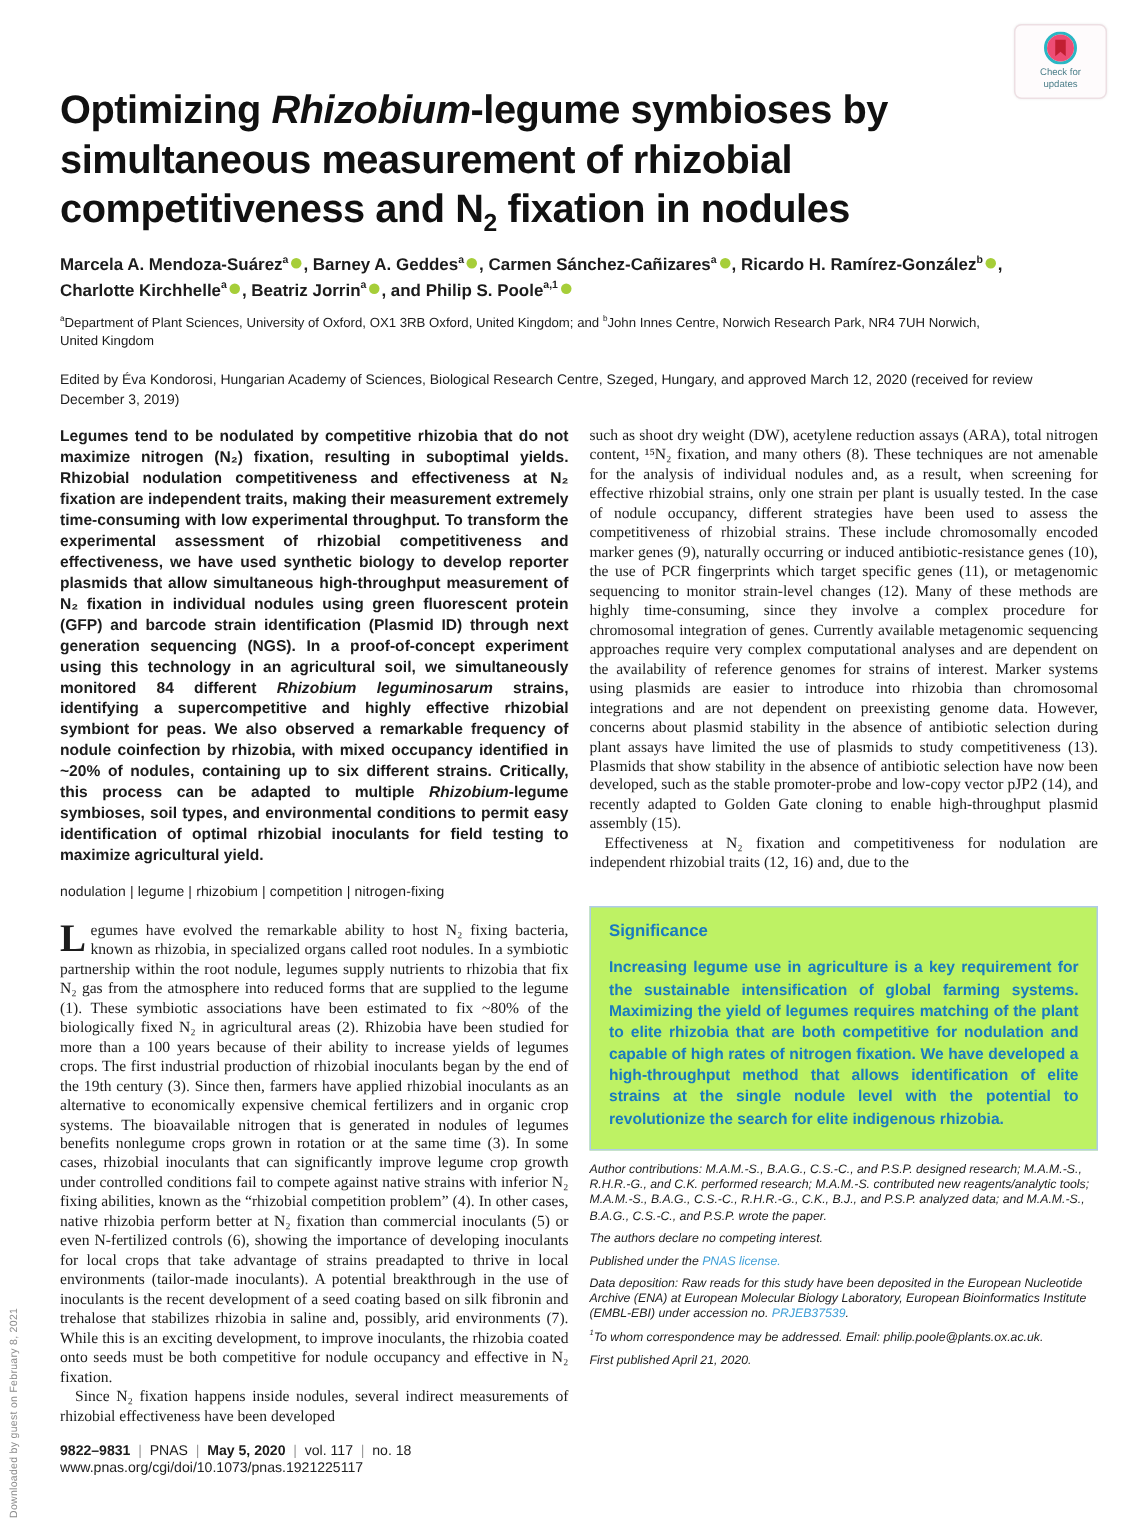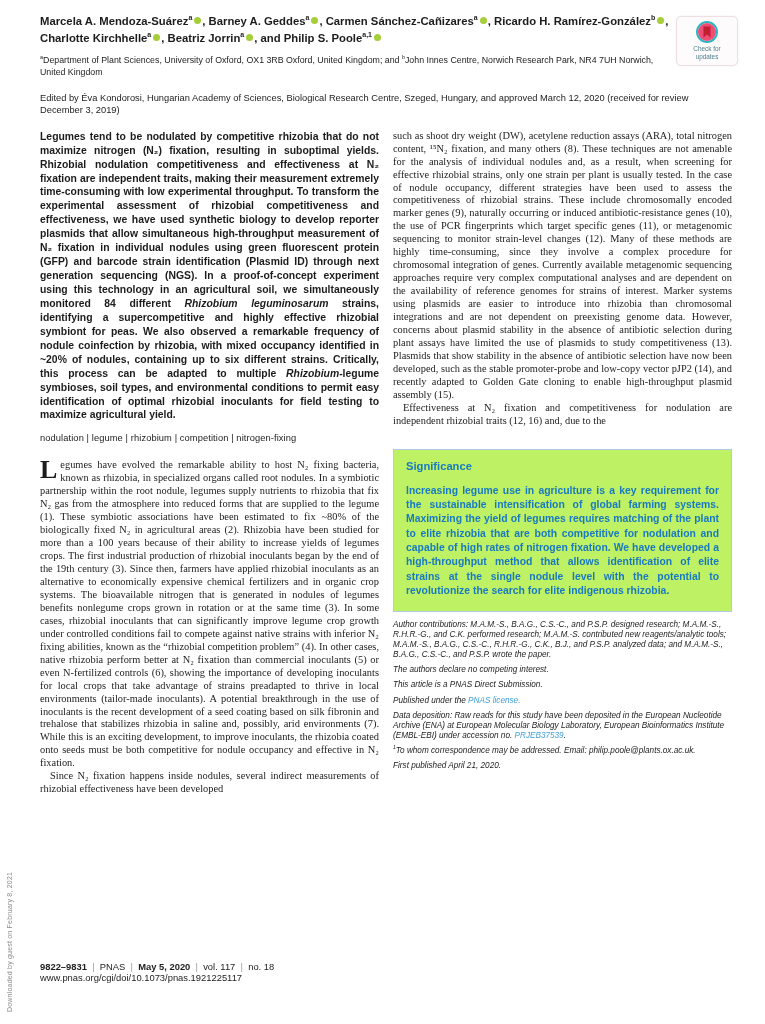--- a/index.html
+++ b/index.html
@@ -101,20 +101,23 @@
       <circle cx="11" cy="11" r="10" fill="none" stroke="#2ab7c4" stroke-width="2"></circle>
       <circle cx="11" cy="11" r="9" fill="#ee4d74"></circle>
       <path d="M7.5 5.5 h7 v11 l-3.5 -3 l-3.5 3 z" fill="#c21f32"></path>
     </svg>
   </span>
   <div class="badge-label">Check for updates</div>
 </div>
 
 <div class="page">
 
+  <h1 class="title"><span>Optimizing </span><span class="rt-i">Rhizobium</span><span>-legume symbioses by
+simultaneous measurement of rhizobial
+competitiveness and N</span><span class="rt-sub">2</span><span> fixation in nodules</span></h1>
 
   <div class="authors"><span>Marcela A. Mendoza-Suárez</span><span class="rt-sup">a</span><span class="rt-orcid"></span><span>, Barney A. Geddes</span><span class="rt-sup">a</span><span class="rt-orcid"></span><span>, Carmen Sánchez-Cañizares</span><span class="rt-sup">a</span><span class="rt-orcid"></span><span>, Ricardo H. Ramírez-González</span><span class="rt-sup">b</span><span class="rt-orcid"></span><span>,
 Charlotte Kirchhelle</span><span class="rt-sup">a</span><span class="rt-orcid"></span><span>, Beatriz Jorrin</span><span class="rt-sup">a</span><span class="rt-orcid"></span><span>, and Philip S. Poole</span><span class="rt-sup">a,1</span><span class="rt-orcid"></span></div>
 
   <div class="affiliations"><span class="rt-sup">a</span><span>Department of Plant Sciences, University of Oxford, OX1 3RB Oxford, United Kingdom; and </span><span class="rt-sup">b</span><span>John Innes Centre, Norwich Research Park, NR4 7UH Norwich,
 United Kingdom</span></div>
 
   <div class="edited">Edited by Éva Kondorosi, Hungarian Academy of Sciences, Biological Research Centre, Szeged, Hungary, and approved March 12, 2020 (received for review
 December 3, 2019)</div>
 
@@ -134,21 +137,20 @@
       <p class="body-text indent">Effectiveness at N₂ fixation and competitiveness for nodulation are independent rhizobial traits (12, 16) and, due to the</p>
 
       <div class="sig-box">
         <p class="sig-title">Significance</p>
         <p class="sig-body">Increasing legume use in agriculture is a key requirement for the sustainable intensification of global farming systems. Maximizing the yield of legumes requires matching of the plant to elite rhizobia that are both competitive for nodulation and capable of high rates of nitrogen fixation. We have developed a high-throughput method that allows identification of elite strains at the single nodule level with the potential to revolutionize the search for elite indigenous rhizobia.</p>
       </div>
 
       <div class="notes">
         <p class="note"><span>Author contributions: M.A.M.-S., B.A.G., C.S.-C., and P.S.P. designed research; M.A.M.-S., R.H.R.-G., and C.K. performed research; M.A.M.-S. contributed new reagents/analytic tools; M.A.M.-S., B.A.G., C.S.-C., R.H.R.-G., C.K., B.J., and P.S.P. analyzed data; and M.A.M.-S., B.A.G., C.S.-C., and P.S.P. wrote the paper.</span></p>
         <p class="note"><span>The authors declare no competing interest.</span></p>
-        <p class="note"><span>This article is a PNAS Direct Submission.</span></p>
         <p class="note"><span>Published under the </span><span class="rt-link">PNAS license.</span></p>
         <p class="note"><span>Data deposition: Raw reads for this study have been deposited in the European Nucleotide Archive (ENA) at European Molecular Biology Laboratory, European Bioinformatics Institute (EMBL-EBI) under accession no. </span><span class="rt-link">PRJEB37539</span><span>.</span></p>
         <p class="note"><span class="rt-sup">1</span><span>To whom correspondence may be addressed. Email: philip.poole@plants.ox.ac.uk.</span></p>
         <p class="note"><span>First published April 21, 2020.</span></p>
       </div>
     </div>
 
   </div>
 </div>
 

